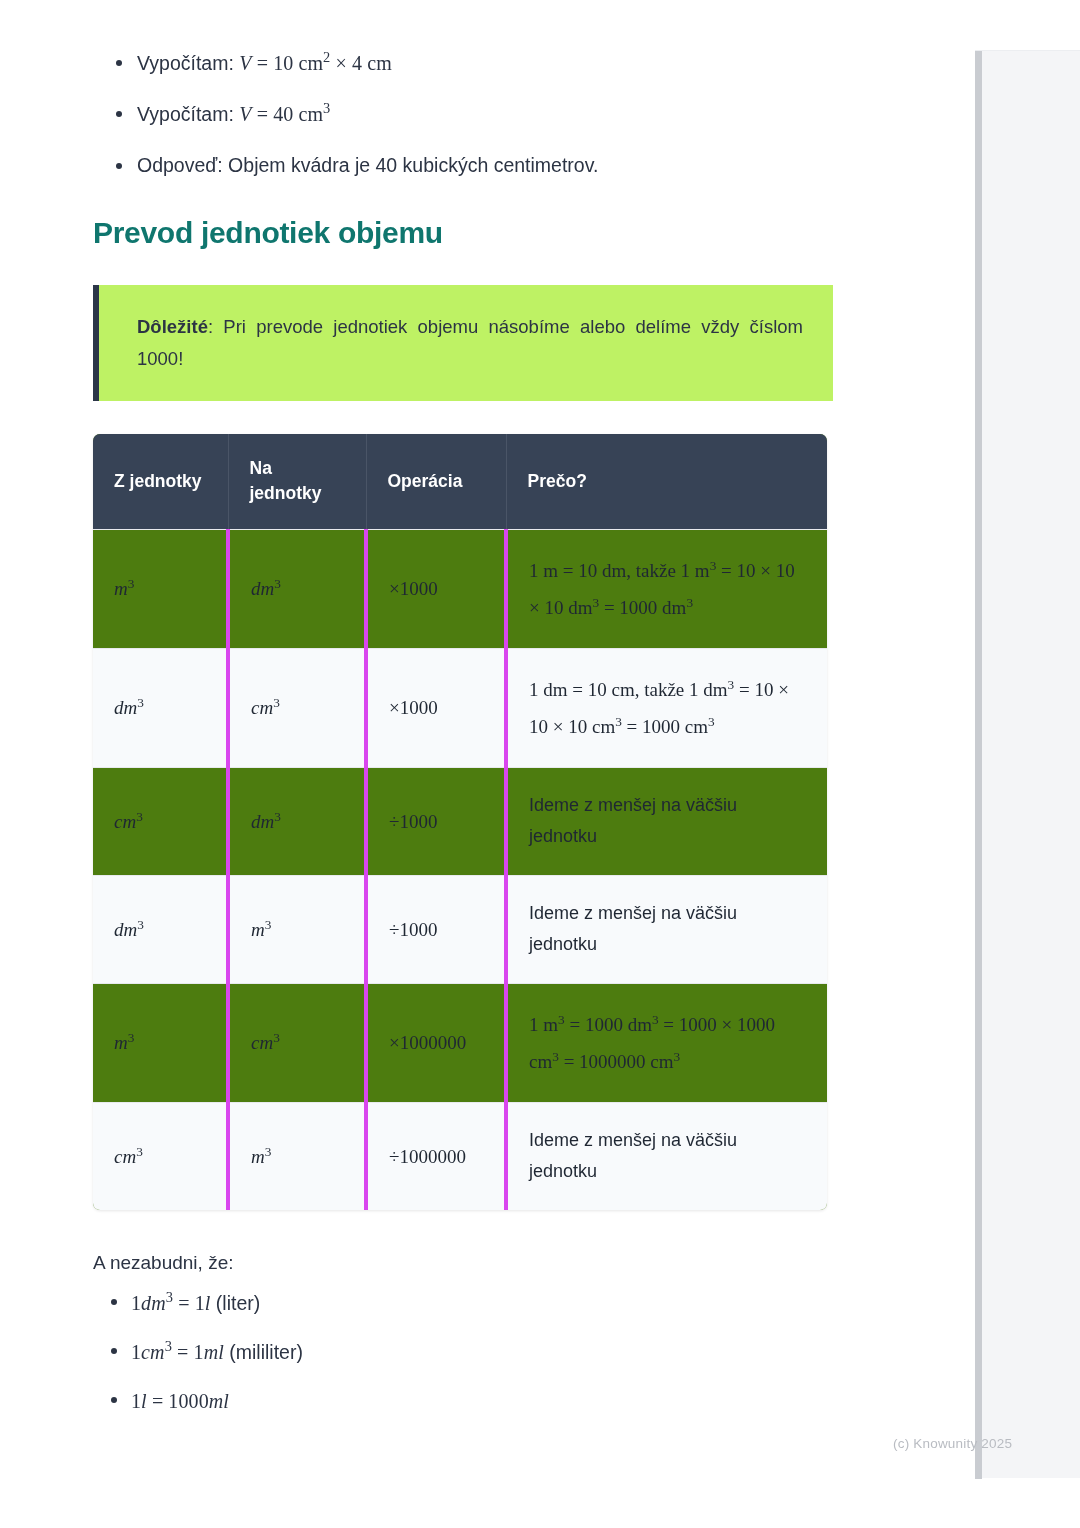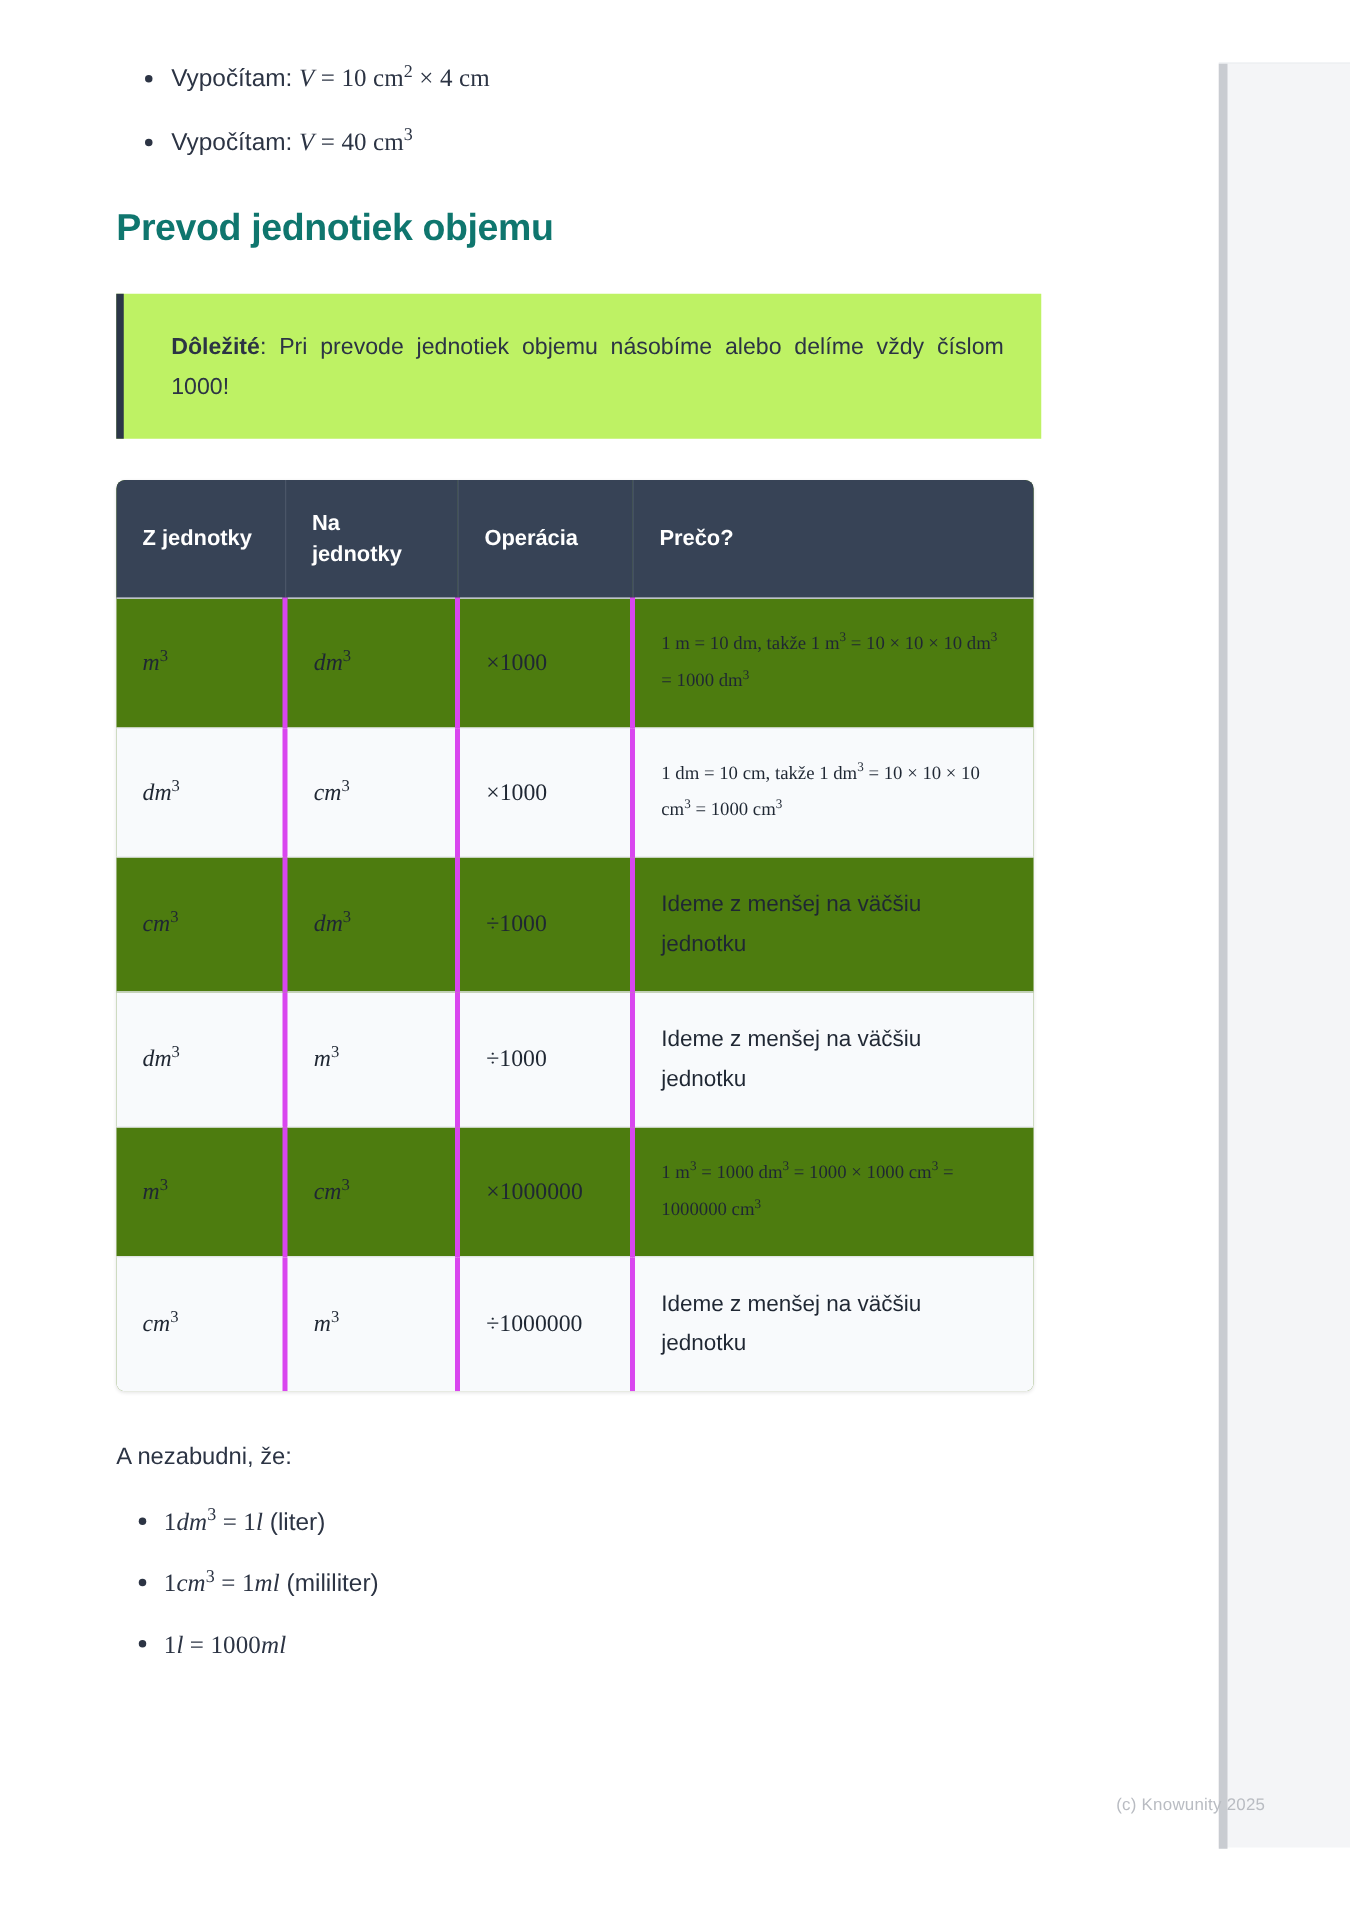--- a/index.html
+++ b/index.html
@@ -158,33 +158,33 @@
   table.conv tbody td.unit,
   table.conv tbody td.op {
     font-family: "Liberation Serif", "DejaVu Serif", serif;
     font-size: 19px;
   }
   table.conv tbody td.unit i { font-style: italic; }
   table.conv tbody td sup { font-size: 0.7em; vertical-align: super; line-height: 0; }
   td.why { font-family: "Liberation Sans", sans-serif; }
   td.why.math {
     font-family: "Liberation Serif", "DejaVu Serif", serif;
-    font-size: 15px;
+    font-size: 19px;
     line-height: 1.95;
   }
 
   .col1 { width: 135px; }
   .col2 { width: 138px; }
   .col3 { width: 140px; }
   .col4 { width: auto; }
 
   
   p.after-table {
     font-size: 19px;
-    margin: 42px 0 26px 0;
+    margin: 42px 0 14px 0;
     color: #2c3444;
   }
   ul.bullets.tight > li {
     margin-bottom: 19px;
     padding-left: 38px;
   }
   ul.bullets.tight > li::before { left: 18px; top: 11px; }
 
   .watermark {
     position: absolute;
@@ -201,20 +201,23 @@
 
 <div class="page">
   <div class="content">
 
     <ul class="bullets">
       <li>
         <span>Vypočítam:&nbsp;</span><span class="mth"><i>V</i>&nbsp;= 10 cm<sup>2</sup> × 4 cm</span>
       </li>
       <li>
         <span>Vypočítam:&nbsp;</span><span class="mth"><i>V</i>&nbsp;= 40 cm<sup>3</sup></span>
+      </li>
+      <li>
+        <span>Odpoveď: Objem kvádra je 40 kubických centimetrov.</span>
       </li>
     </ul>
 
     <h2 class="section-title">Prevod jednotiek objemu</h2>
 
 
     <div class="callout">
       <p><b>Dôležité</b><span>: </span><span>Pri prevode jednotiek objemu násobíme alebo delíme vždy číslom 1000!</span></p>
     </div>
 

